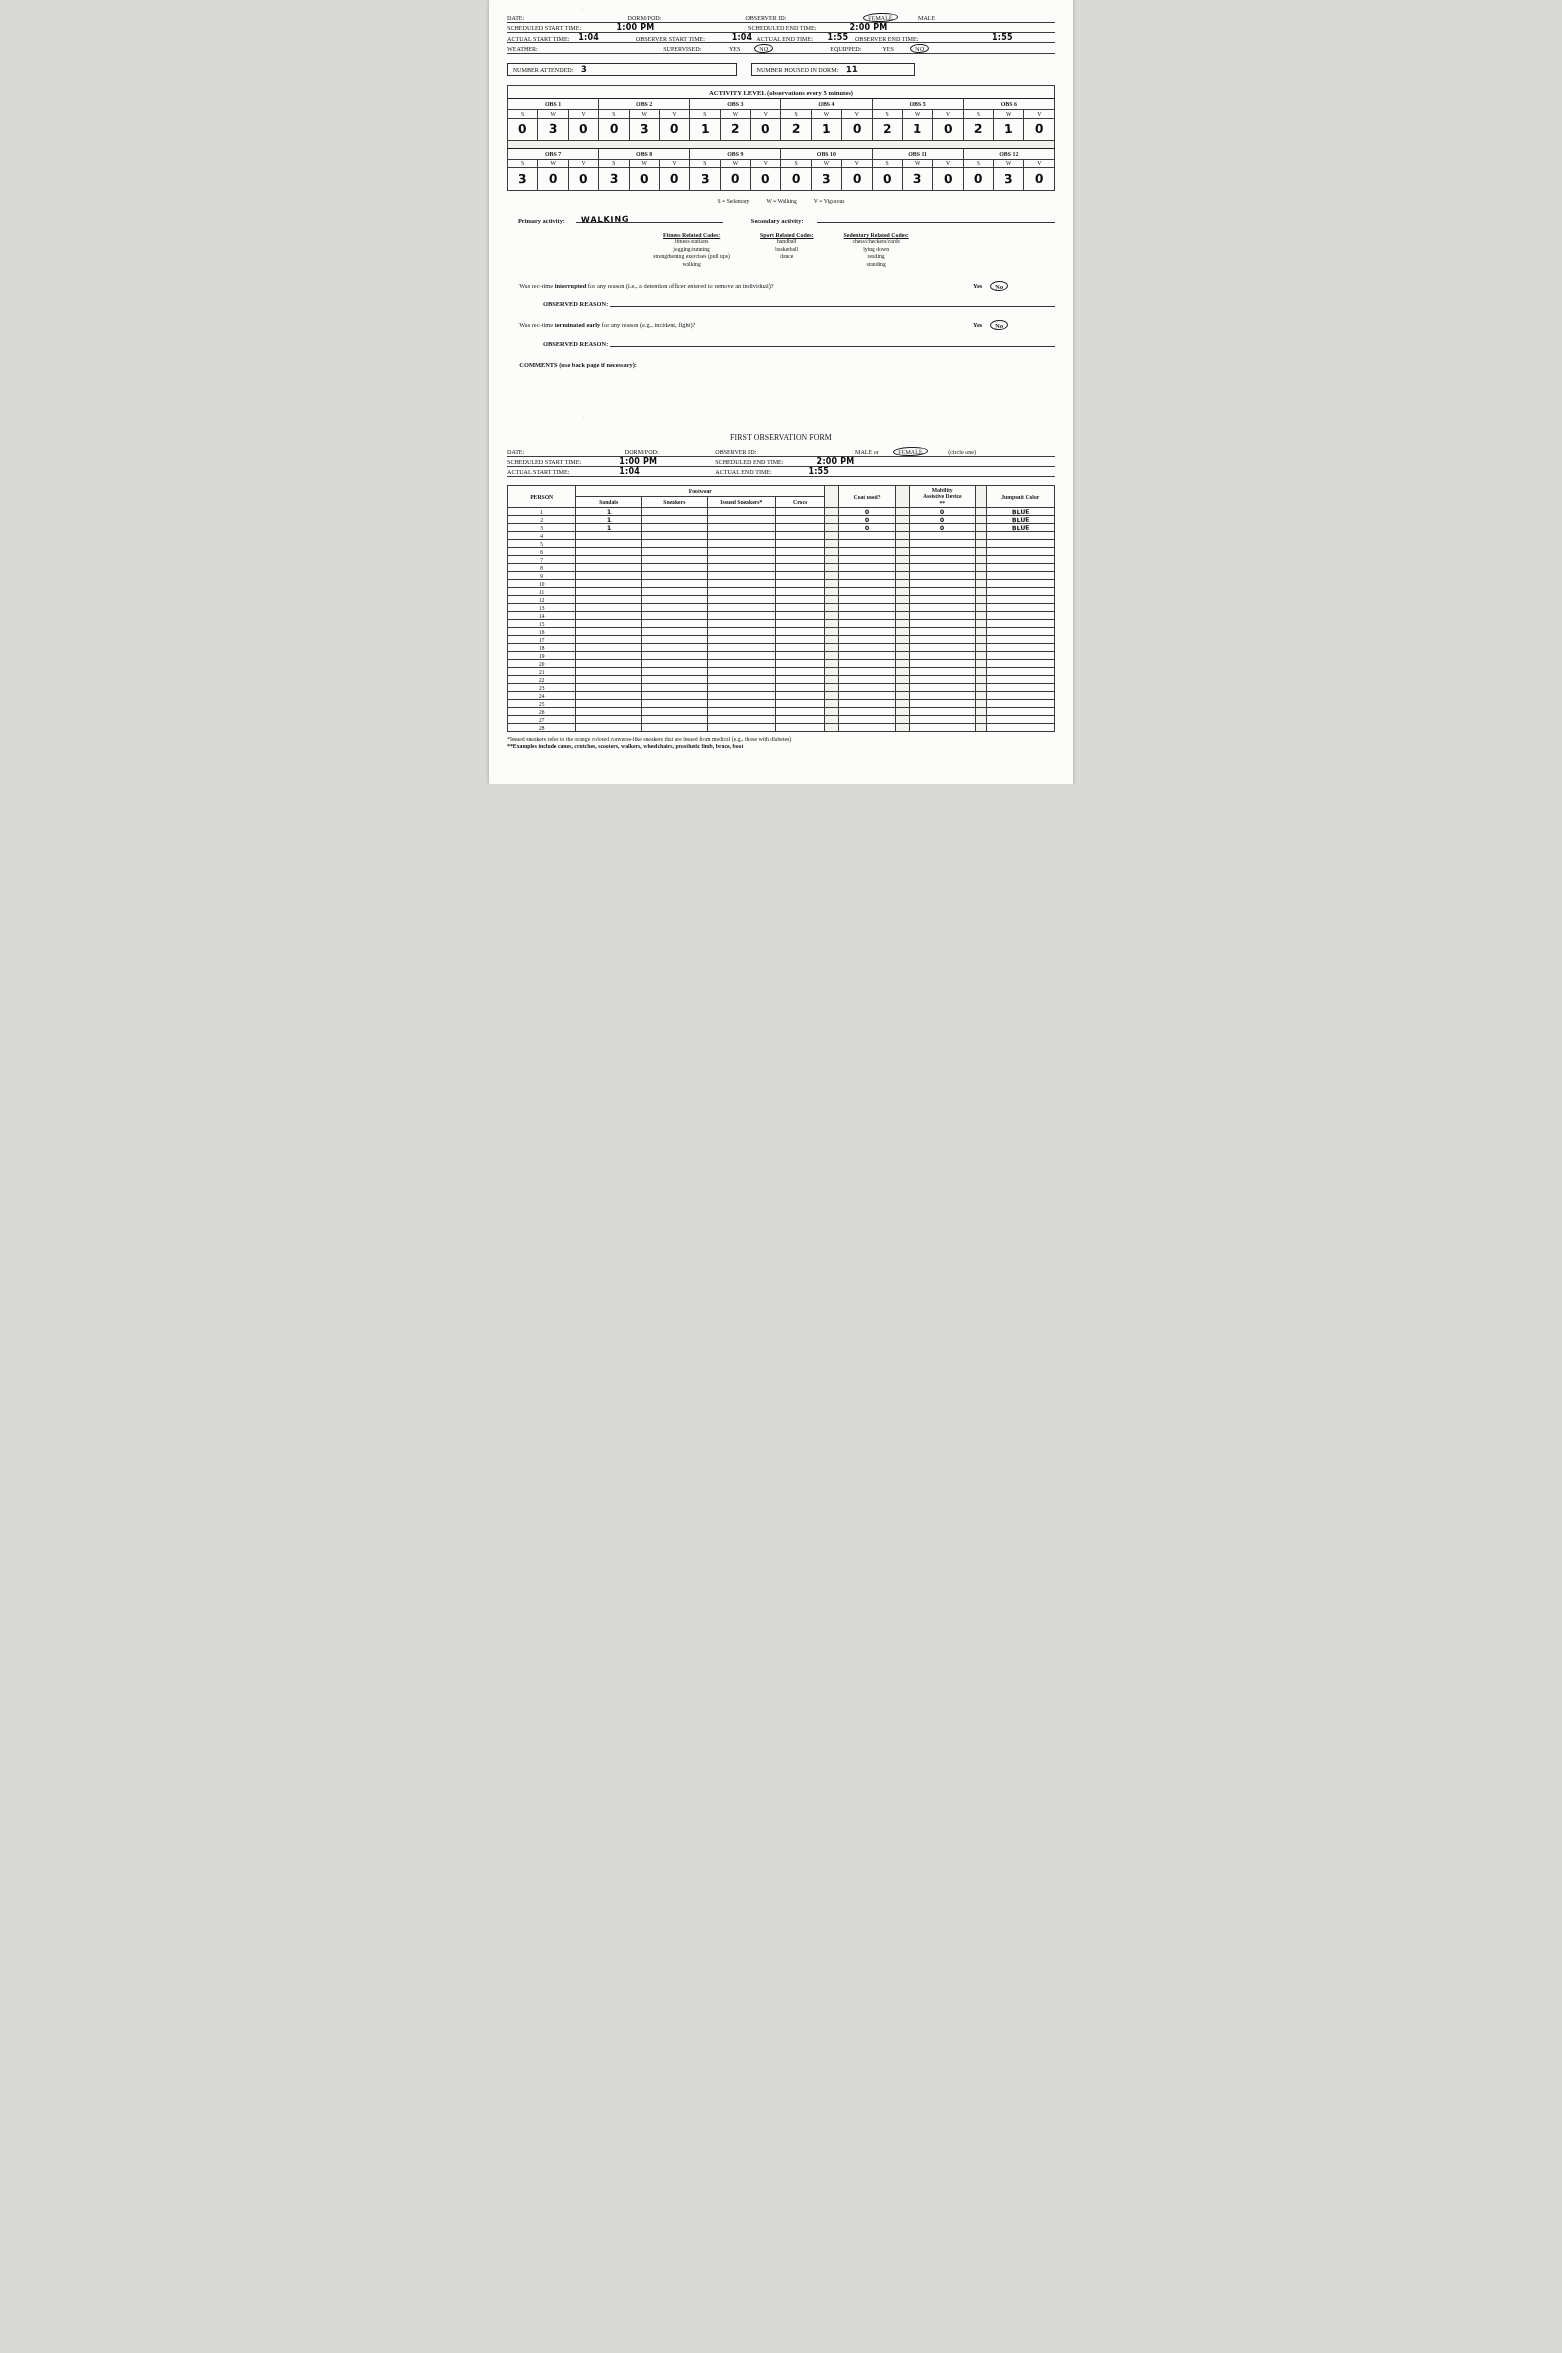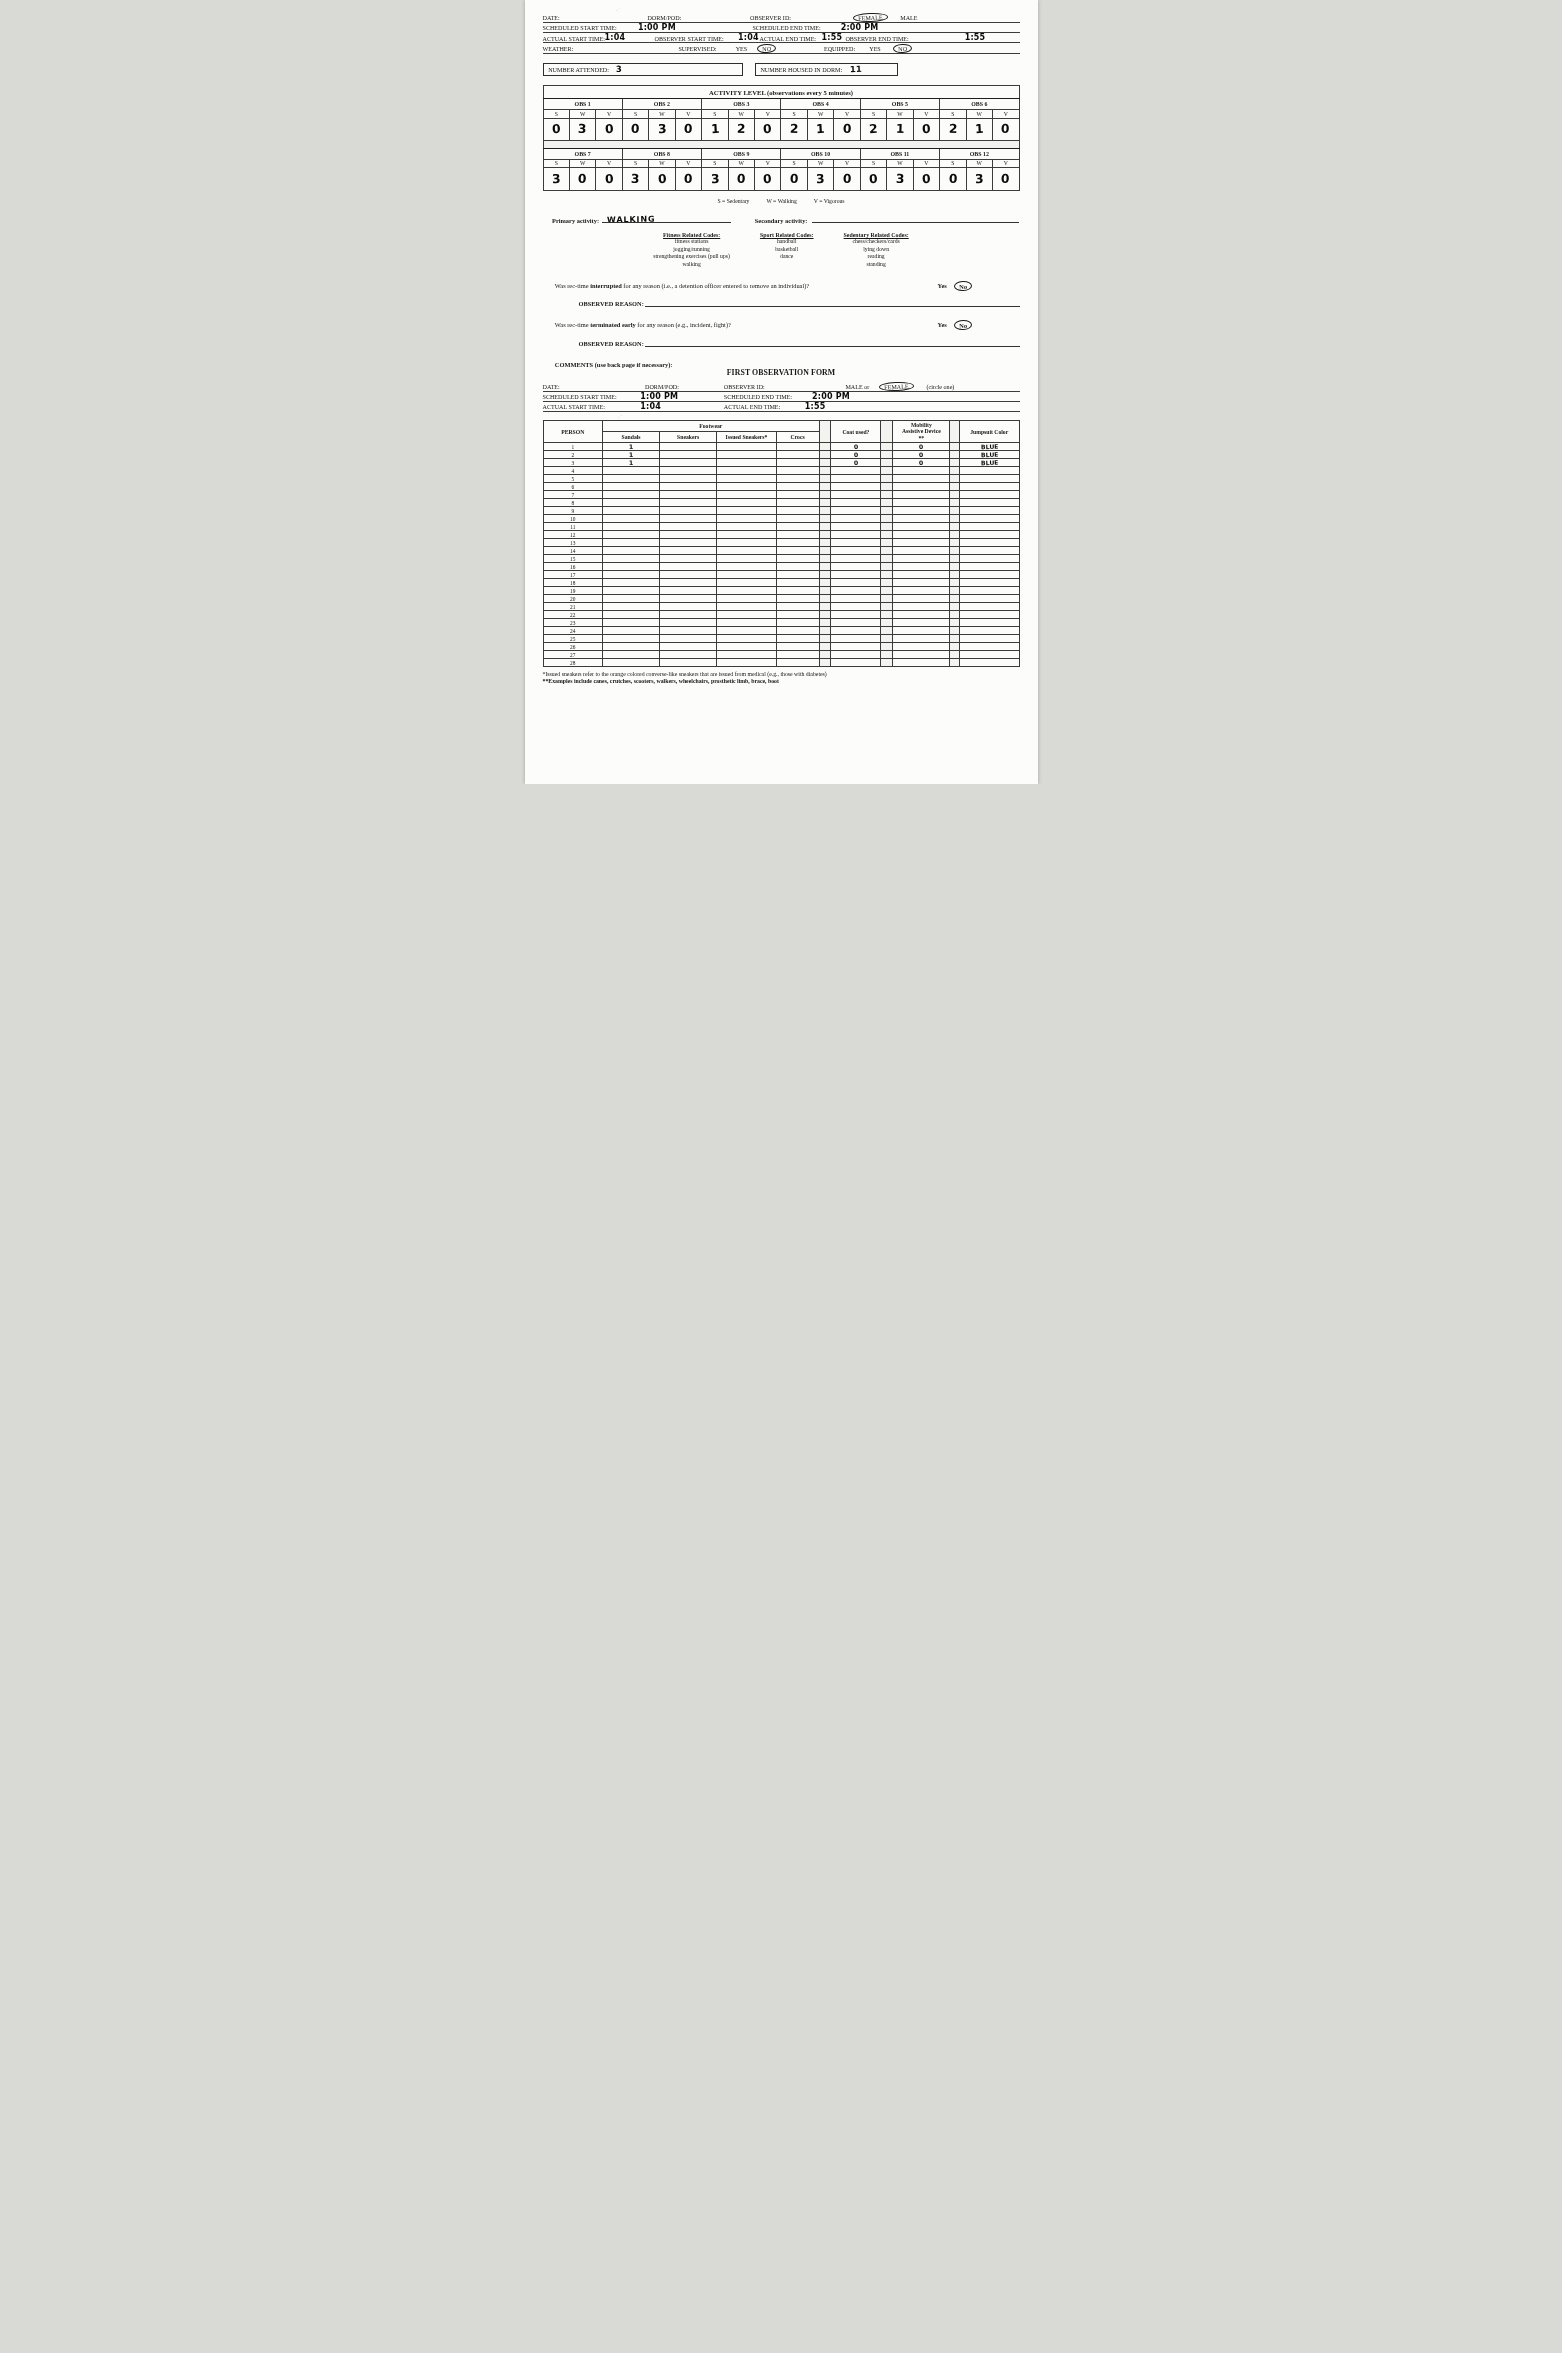--- a/index.html
+++ b/index.html
@@ -1,19 +1,19 @@
 <!DOCTYPE html>
 <html style="font-size:7.5px"><head>
 <meta charset="utf-8">
 <style>
   * { box-sizing: border-box; }
   html, body { margin: 0; padding: 0; }
   body { background: #d9d9d5; display: flex; justify-content: center; }
   .page {
-    width: 513px; min-height: 784px; background: #fcfcfa;
+    width: 584px; min-height: 784px; background: #fcfcfa;
     font-family: "Liberation Serif", "DejaVu Serif", serif; color: #161616;
     position: relative; box-shadow: 0 0 3.8px rgba(0,0,0,.25);
   }
   .content { padding: 12.3px 18px 8.5px 18px; }
 
   
   .fr { position: relative; height: 10.4px; border-bottom: 0.7px solid #3c3c3c; font-size: 6.1px; }
   .fr > span { position: absolute; bottom: 0.9px; white-space: nowrap; }
   .hand { font-family: "DejaVu Sans", "Liberation Sans", sans-serif; font-weight: 700; color: #0b0b0b; }
   .fr .hand { font-size: 8px; bottom: 0; line-height: 1; letter-spacing: 0.2px; }
@@ -52,21 +52,21 @@
   .code-items div { font-size: 5.7px; line-height: 1.32; }
 
   
   .q-row { display: flex; align-items: center; margin: 12.3px 0 0 12.3px; font-size: 6.4px; }
   .q-row .yn { margin-left: auto; margin-right: 47px; display: flex; align-items: center; gap: 7.5px; font-weight: bold; }
   .reason-row { display: flex; margin: 9.4px 0 0 36px; font-size: 6.4px; }
   .reason-row .fill-line { flex: 1; border-bottom: 0.6px solid #333; margin-left: 1.4px; }
   .comments { margin: 14px 0 0 12.3px; font-size: 6.4px; font-weight: bold; }
 
   
-  .form2-title { text-align: center; font-size: 7.8px; font-weight: bold; margin-bottom: 4.7px; letter-spacing: 0.1px; }
+  .form2-title { text-align: center; font-size: 7.8px; font-weight: normal; margin-top: 65px; margin-bottom: 4.7px; letter-spacing: 0.1px; }
 
   
   .persons { width: 100%; border-collapse: collapse; margin-top: 7.5px; table-layout: fixed; border: 0.9px solid #222; }
   .persons th, .persons td { border: 0.6px solid #3a3a3a; text-align: center; vertical-align: middle; }
   .persons thead th { font-size: 5.7px; font-weight: bold; padding: 0.9px; }
   .persons td { height: 8px; font-size: 5.4px; padding: 0 0.9px; }
   .persons .gapcol { background: #f3f3f0; }
   .persons .pre { white-space: pre-line; line-height: 1.15; }
   .persons .hs { font-size: 6.1px; line-height: 1; display: inline-block; transform: rotate(-2deg); }
 

